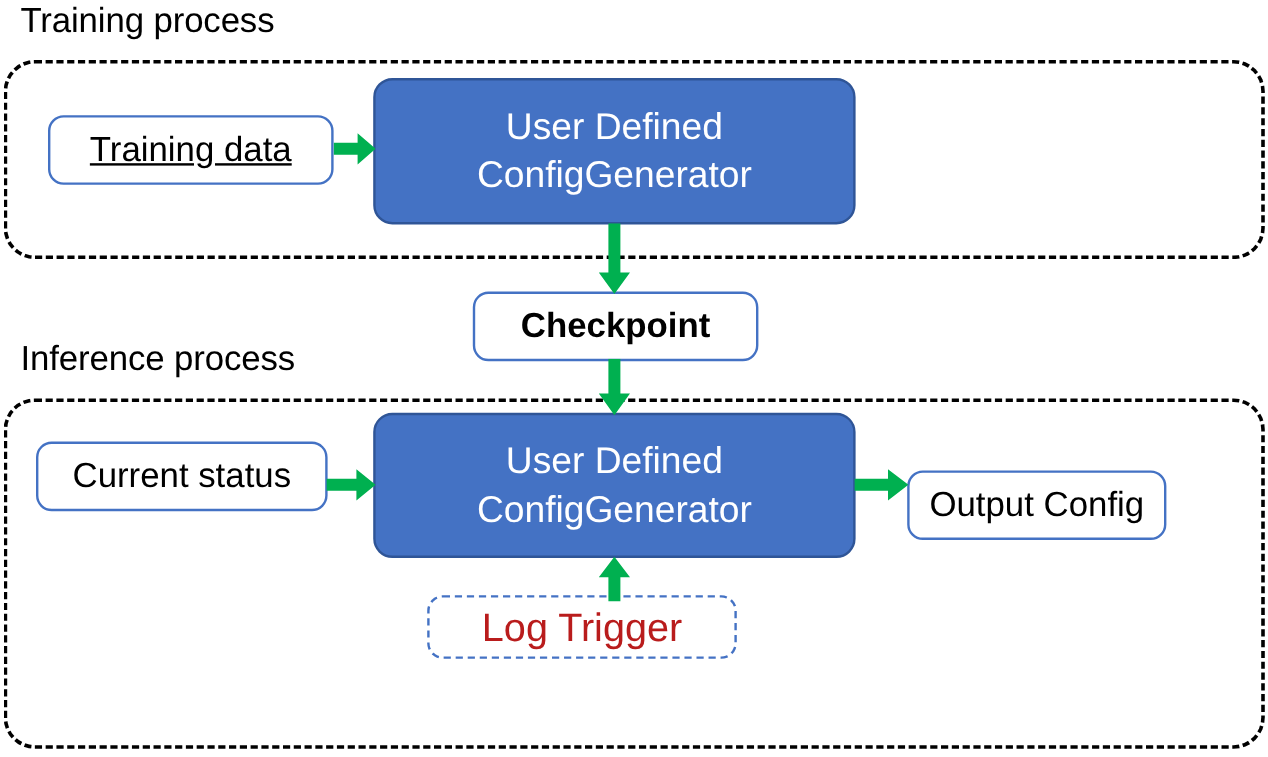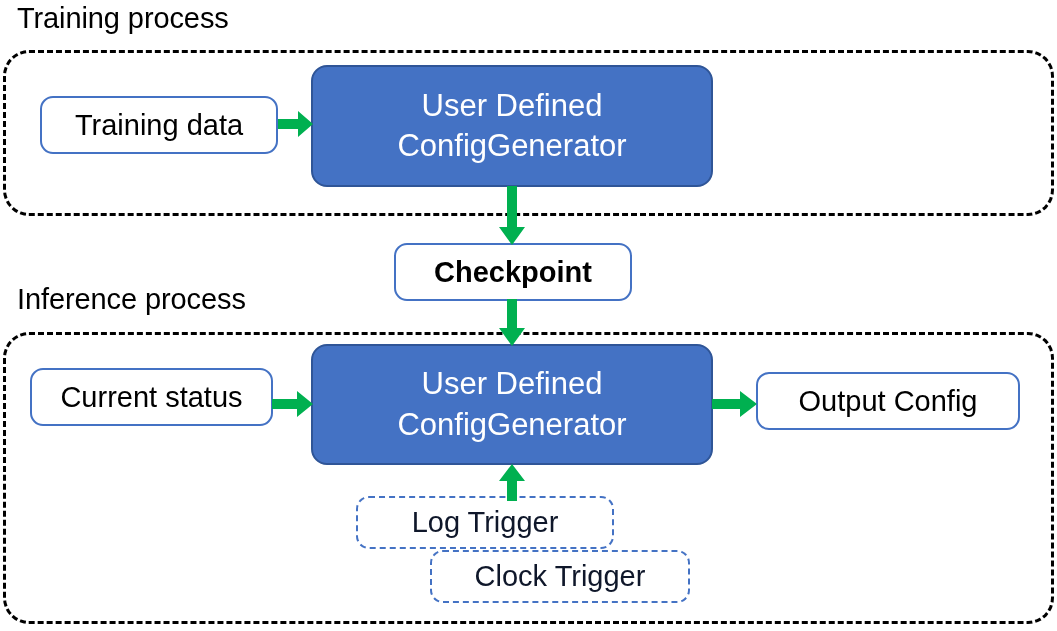--- a/index.html
+++ b/index.html
@@ -51,24 +51,24 @@
     background: #ffffff;
     color: #000000;
     font-size: 29px;
     display: flex;
     align-items: center;
     justify-content: center;
     text-align: center;
     white-space: nowrap;
     line-height: 1.05;
   }
-  #node-training-data { left: 40px;  top: 96px;  width: 238px; height: 58px; }
+  #node-training-data { left: 40px;  top: 96px;  width: 238px; height: 58px; text-decoration: underline; }
   #node-checkpoint    { left: 394px; top: 243px; width: 238px; height: 58px; font-weight: bold; }
   #node-current-status{ left: 30px;  top: 368px; width: 243px; height: 58px; }
-  #node-output-config { left: 756px; top: 372px; width: 264px; height: 58px; }
+  #node-output-config { left: 756px; top: 392px; width: 216px; height: 58px; }
 
   
   .node-process {
     position: absolute;
     box-sizing: border-box;
     background: #4472C4;
     border: 2px solid #2F5597;
     border-radius: 16px;
     color: #ffffff;
     font-size: 31px;
@@ -82,22 +82,22 @@
   #node-generator-training  { left: 311px; top: 65px;  width: 402px; height: 122px; }
   #node-generator-inference { left: 311px; top: 344px; width: 402px; height: 121px; }
 
   
   .node-trigger {
     position: absolute;
     box-sizing: border-box;
     border: 2px dashed #4472C4;
     border-radius: 13px;
     background: #ffffff;
-    color: #0f172a;
-    font-size: 29px;
+    color: #b91c1c;
+    font-size: 33px;
     display: flex;
     align-items: center;
     justify-content: center;
     text-align: center;
     white-space: nowrap;
   }
   #node-log-trigger   { left: 356px; top: 496px; width: 258px; height: 53px; z-index: 2; }
   #node-clock-trigger { left: 430px; top: 550px; width: 260px; height: 53px; z-index: 3; }
 
   
@@ -136,21 +136,20 @@
 
   <div class="node-plain" id="node-current-status">Current status</div>
 
   <div class="node-process" id="node-generator-inference">User Defined
 ConfigGenerator</div>
 
   <div class="node-plain" id="node-output-config">Output Config</div>
 
   <div class="node-trigger" id="node-log-trigger">Log Trigger</div>
 
-  <div class="node-trigger" id="node-clock-trigger">Clock Trigger</div>
 
   <div class="arrow" id="arrow-training-data-to-generator">
     <svg width="36" height="28" viewBox="0 0 36 28">
       <path d="M0 9 L20 9 L20 1 L35 14 L20 27 L20 19 L0 19 Z" fill="#00B050"></path>
     </svg>
   </div>
 
   <div class="arrow" id="arrow-generator-to-checkpoint">
     <svg width="28" height="60" viewBox="0 0 28 60">
       <path d="M9 0 L19 0 L19 41 L27 41 L14 59 L1 41 L9 41 Z" fill="#00B050"></path>

